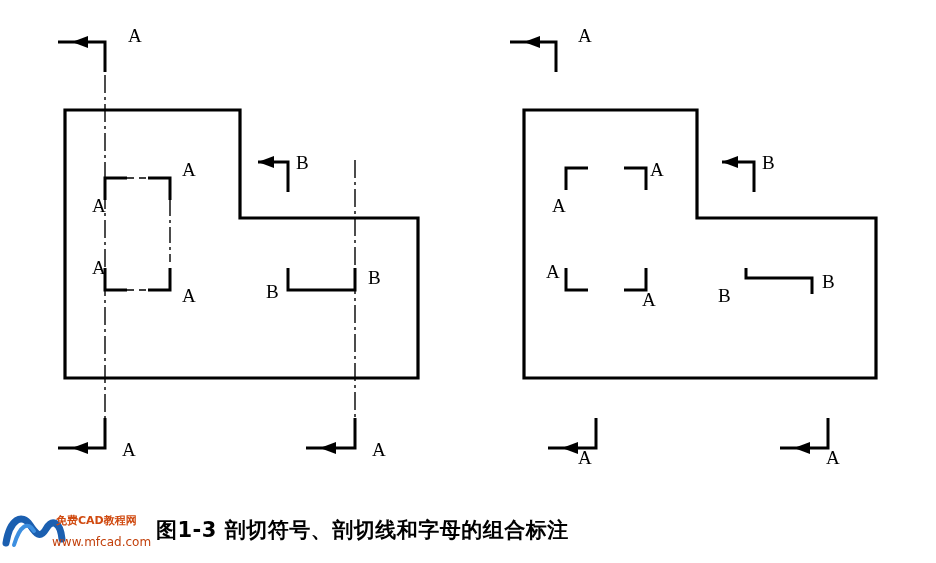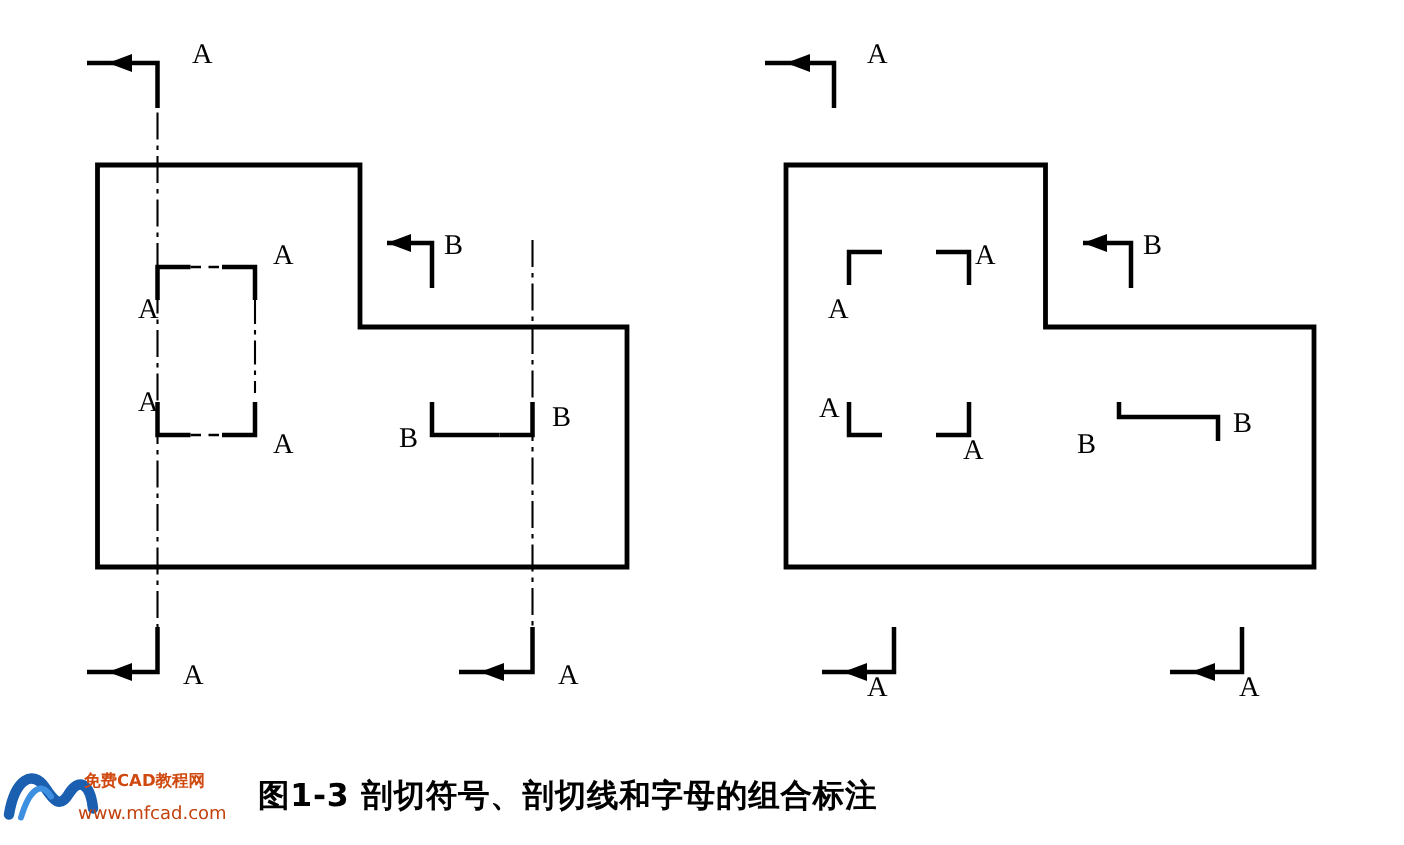--- a/index.html
+++ b/index.html
@@ -41,21 +41,21 @@
     height: 62px;
     flex: 0 0 150px;
   }
   .caption-text {
     font-family: "DejaVu Sans", sans-serif;
     font-size: 21px;
     font-weight: bold;
     color: #000000;
     letter-spacing: 0.5px;
     white-space: nowrap;
-    margin-left: 22px;
+    margin-left: 6px;
   }
   .wm-svg { position: absolute; left: 0; top: 0; }
   .wm-line1 {
     position: absolute;
     left: 56px;
     top: 14px;
     font-family: "DejaVu Sans", sans-serif;
     font-size: 11px;
     font-weight: bold;
     color: #d04a10;

